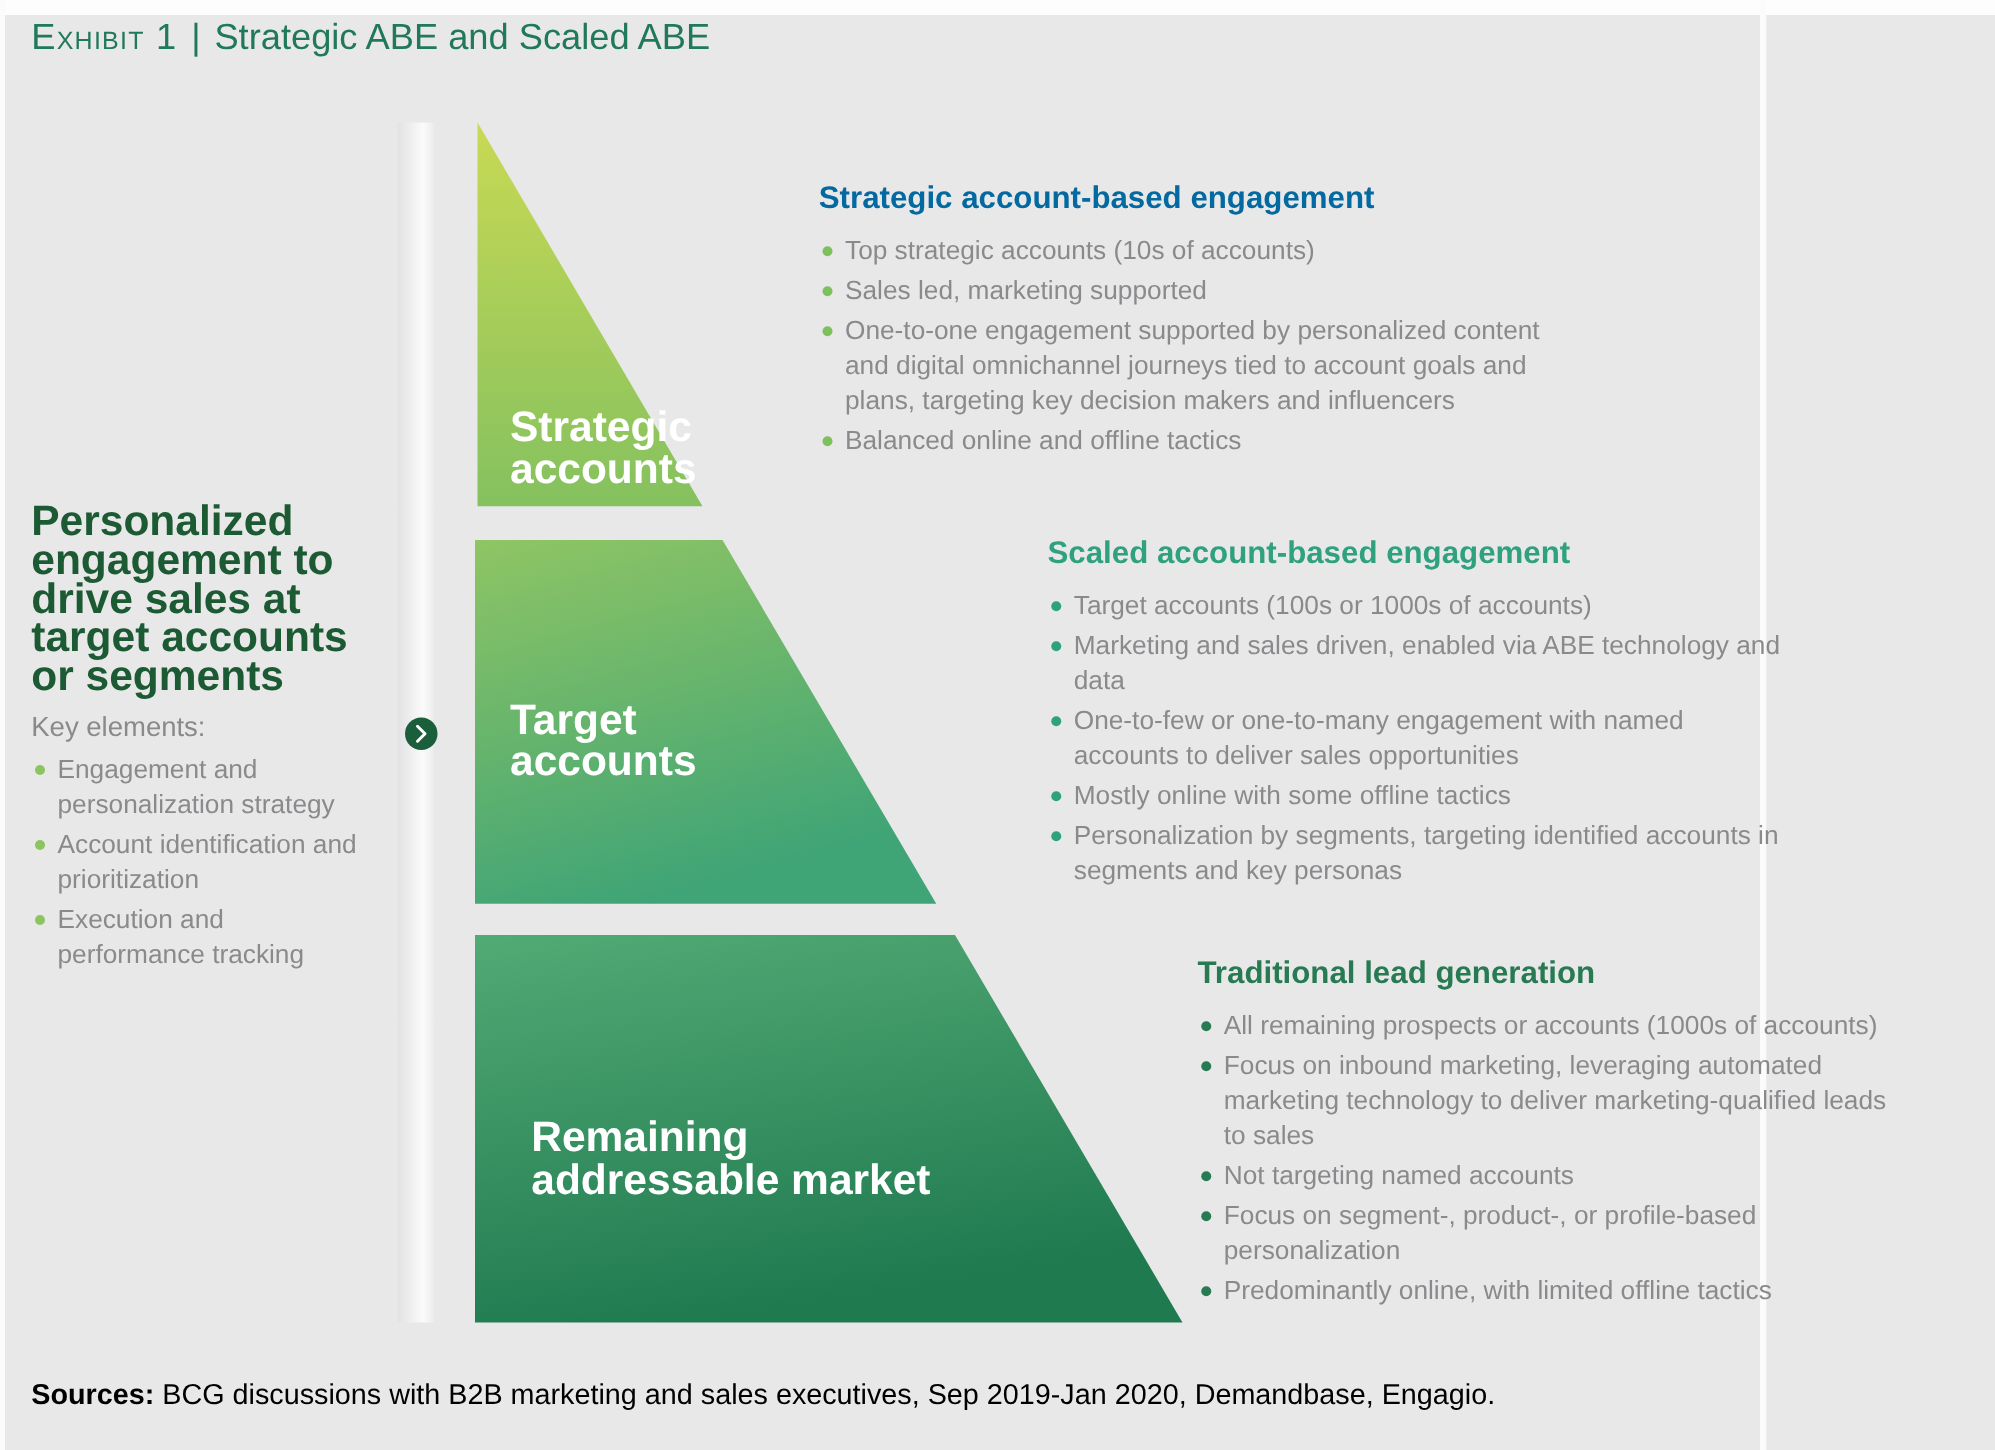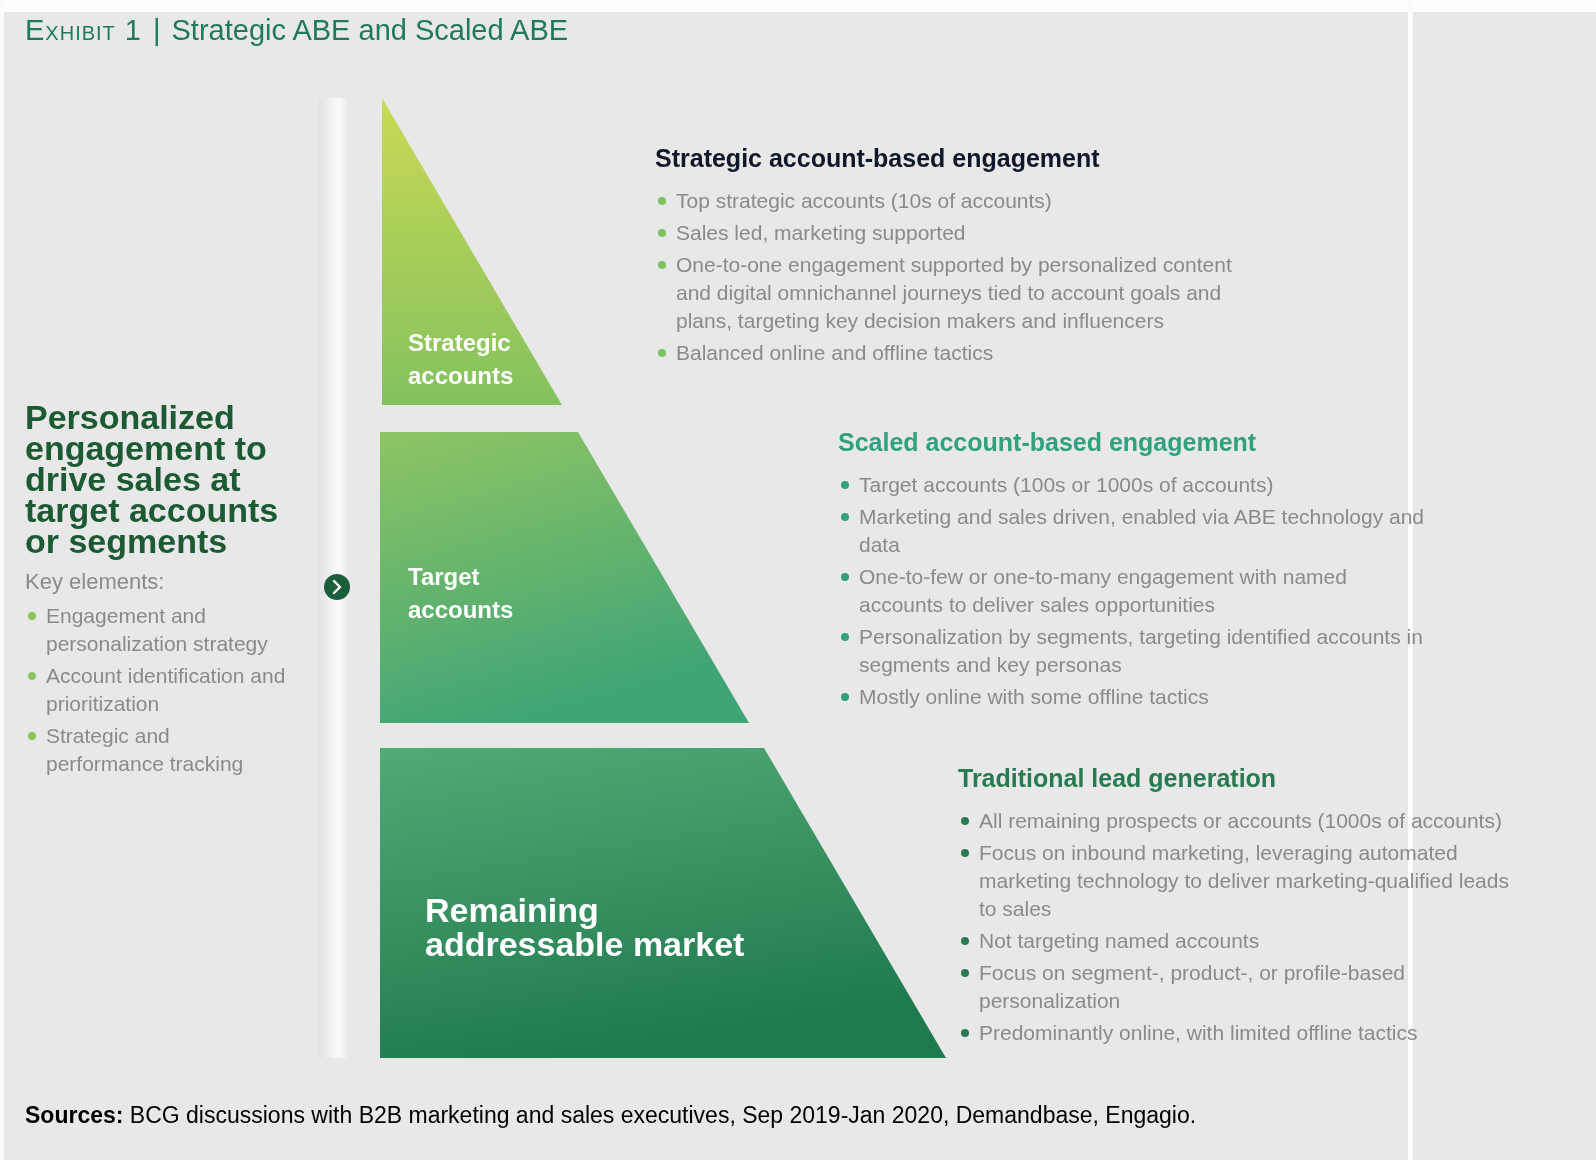--- a/index.html
+++ b/index.html
@@ -40,32 +40,32 @@
   }
   .chevron-circle {
     position:absolute; left:324px; top:574px; width:26px; height:26px;
     border-radius:50%; background:#1b5e3c; display:flex; align-items:center; justify-content:center;
   }
 
   
   .pyramid-svg { position:absolute; left:0; top:0; width:1596px; height:1160px; }
 
   
-  .shape-label { position:absolute; color:#ffffff; font-weight:bold; font-size:24px; line-height:33px; }
+  .shape-label { position:absolute; color:#ffffff; font-weight:bold; font-size:34px; line-height:33px; }
   .label-1 { left:408px; top:326px; width:170px; }
   .label-2 { left:408px; top:560px; width:155px; }
   .label-3 { left:425px; top:877px; width:335px; font-size:34px; line-height:34px;margin-top:16px; }
 
   
   .section { position:absolute; }
   .section h3 { font-size:25px; font-weight:bold; margin-bottom:14px; }
   .sec-1 { left:655px; top:144px; }
   .sec-2 { left:838px; top:428px; }
   .sec-3 { left:958px; top:764px; }
-  .sec-1 h3 { color:#0f172a; }
+  .sec-1 h3 { color:#0369a1; }
   .sec-2 h3 { color:#2fa17f; }
   .sec-3 h3 { color:#287a52; }
   .sec-1 .dot { background:#7dc15f; }
   .sec-2 .dot { background:#2fa17f; }
   .sec-3 .dot { background:#287a52; }
   .sec-1 .btxt { width:592px; }
   .sec-2 .btxt { width:566px; }
   .sec-3 .btxt { width:548px; }
 
   
@@ -119,21 +119,21 @@
       <li>
           <span class="dot"></span>
           <span class="btxt">Engagement and personalization strategy</span>
         </li>
       <li>
           <span class="dot"></span>
           <span class="btxt">Account identification and prioritization</span>
         </li>
       <li>
           <span class="dot"></span>
-          <span class="btxt">Strategic and performance tracking</span>
+          <span class="btxt">Execution and performance tracking</span>
         </li>
     </ul>
   </div>
 
   <div class="shape-label label-1">Strategic accounts</div>
   <div class="shape-label label-2">Target accounts</div>
   <div class="shape-label label-3">Remaining addressable market</div>
 
   <div class="section sec-1">
     <h3>Strategic account-based engagement</h3>
@@ -167,25 +167,25 @@
       <li>
           <span class="dot"></span>
           <span class="btxt">Marketing and sales driven, enabled via ABE technology and data</span>
         </li>
       <li>
           <span class="dot"></span>
           <span class="btxt">One-to-few or one-to-many engagement with named accounts to deliver sales opportunities</span>
         </li>
       <li>
           <span class="dot"></span>
+          <span class="btxt">Mostly online with some offline tactics</span>
+        </li>
+      <li>
+          <span class="dot"></span>
           <span class="btxt">Personalization by segments, targeting identified accounts in segments and key personas</span>
-        </li>
-      <li>
-          <span class="dot"></span>
-          <span class="btxt">Mostly online with some offline tactics</span>
         </li>
     </ul>
   </div>
 
   <div class="section sec-3">
     <h3>Traditional lead generation</h3>
     <ul class="blist">
       <li>
           <span class="dot"></span>
           <span class="btxt">All remaining prospects or accounts (1000s of accounts)</span>

